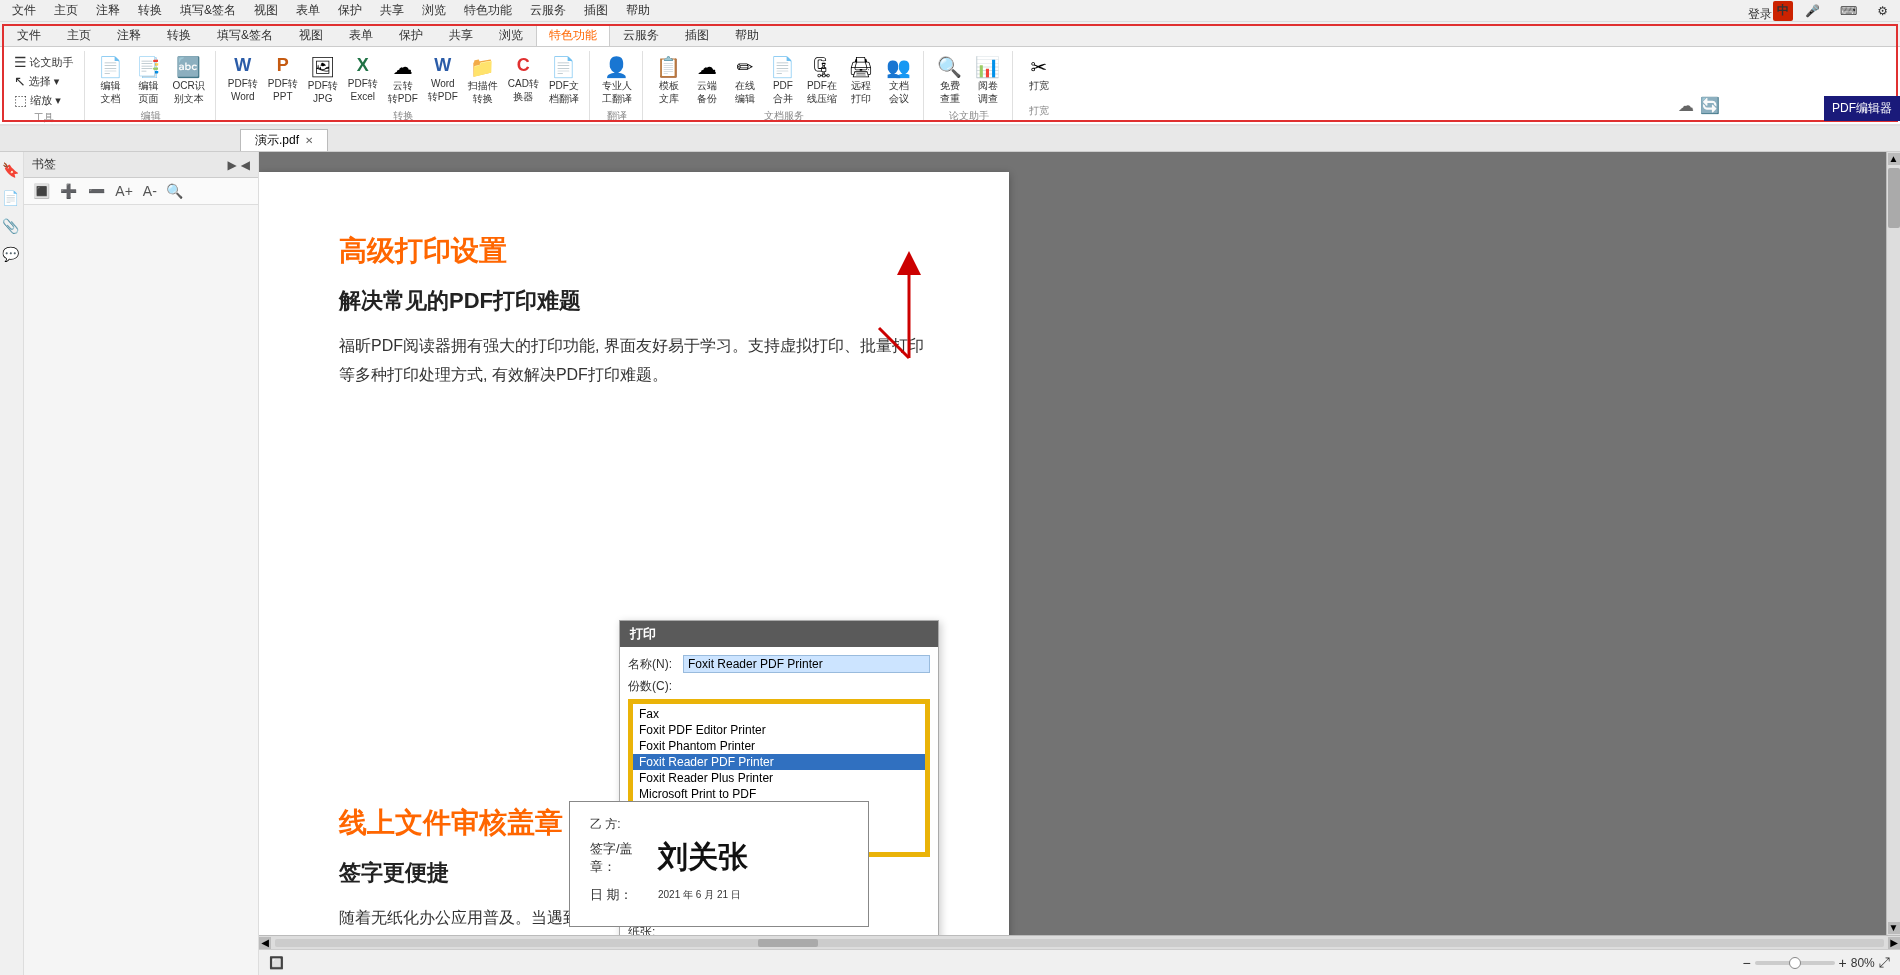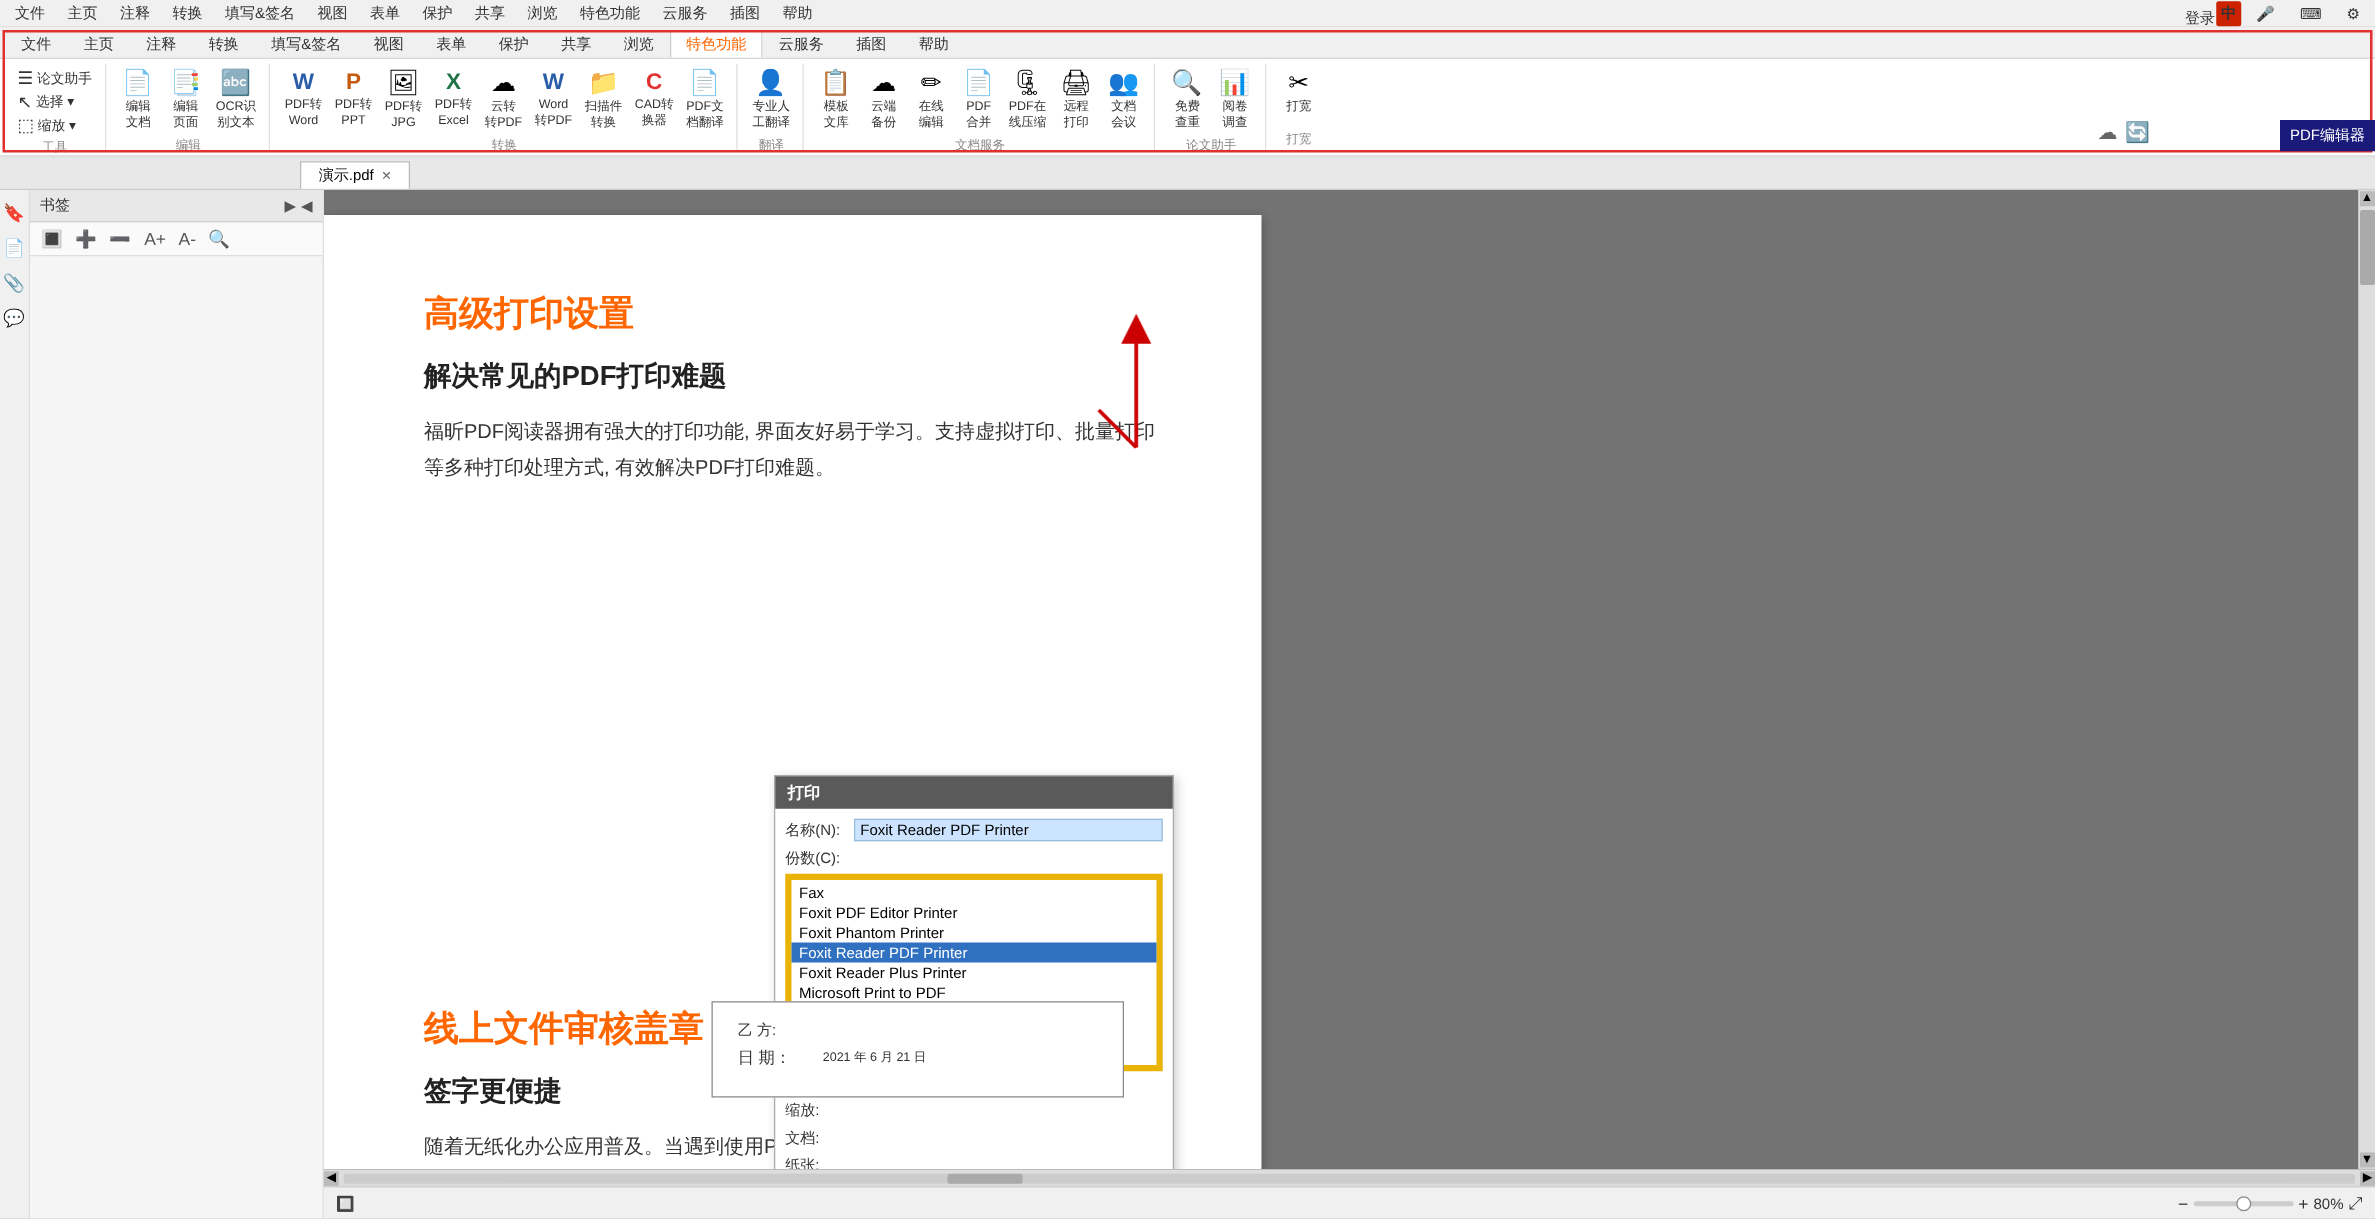--- a/index.html
+++ b/index.html
@@ -753,22 +753,26 @@
                 </div>
               </div>
             </div>
           </div>
 
           <div class="pdf-section">
             <div class="pdf-title-orange">线上文件审核盖章</div>
             <div class="pdf-subtitle">签字更便捷</div>
             <div class="pdf-body">随着无纸化办公应用普及。当遇到使用PDF文档中需要添加个人签名或者标识时, 可以通过福昕阅读器实现这一需求。</div>
 
-            <div class="signature-box" style="position:relative;margin-top:20px;margin-left:260px;width:330px;">
+            <div class="signature-box" style="position:relative;margin-top:20px;margin-left:260px;width:300px;">
               <div style="font-size:12px;color:#333;margin-bottom:4px;">乙 方:</div>
+              <div class="sig-row">
+                <span class="sig-label">签字/盖章：</span>
+                <span class="sig-name">刘关张</span>
+              </div>
               <div class="sig-row">
                 <span class="sig-label">日  期：</span>
                 <span class="sig-date">2021 年 6 月 21 日</span>
               </div>
             </div>
           </div>
         </div>
       </div>
 
       <div style="width:14px;background:#ddd;border-left:1px solid #bbb;display:flex;flex-direction:column;">

